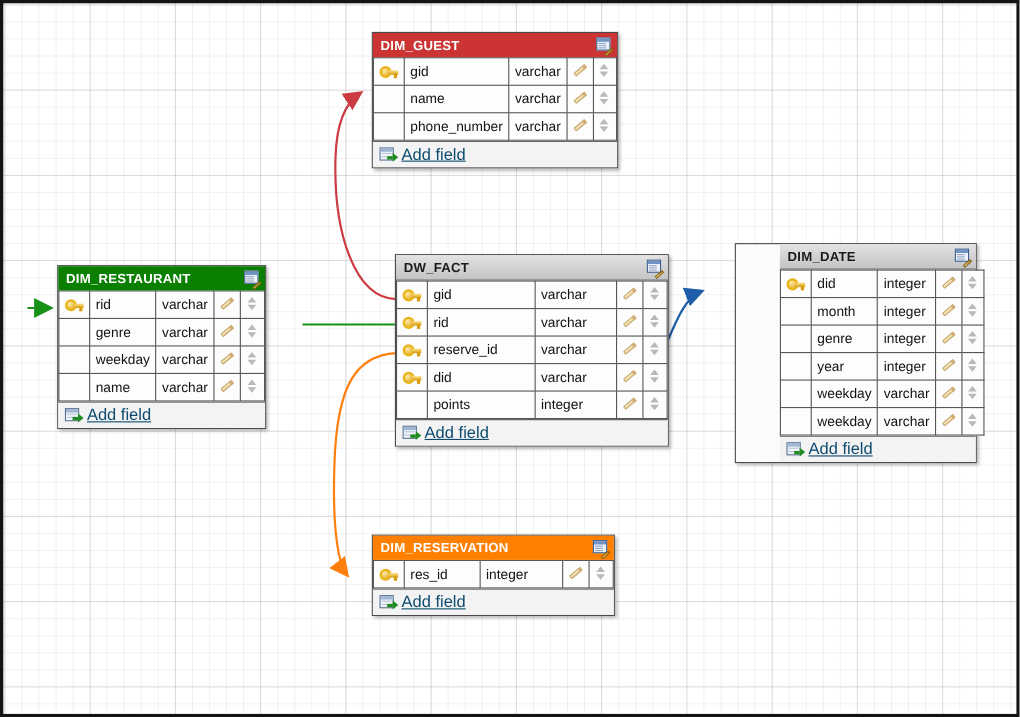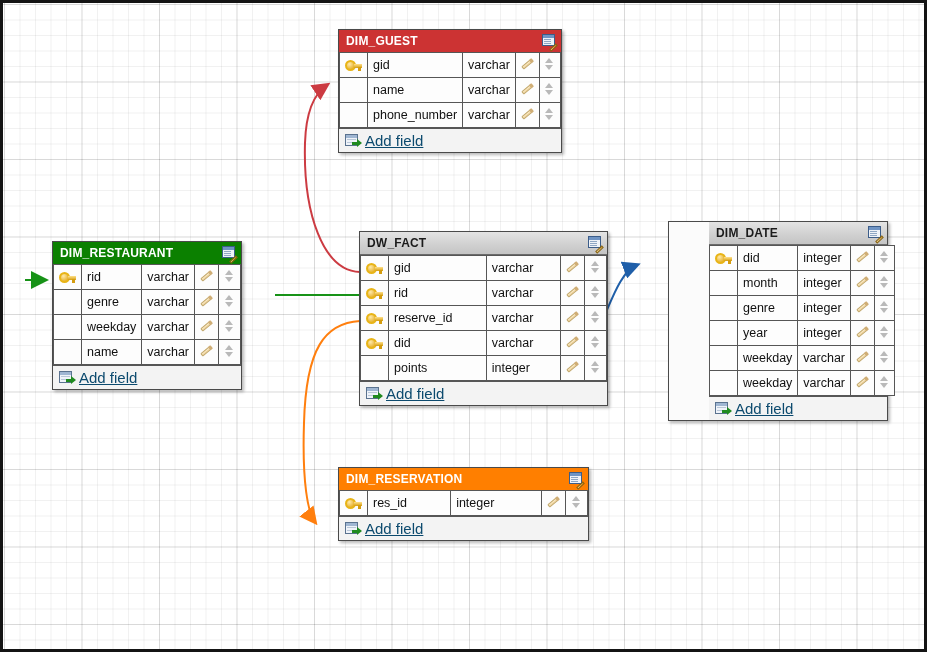--- a/index.html
+++ b/index.html
@@ -315,21 +315,21 @@
         </table>
         <div class="addrow">
           <span class="add-icon">
             <span class="gridbox"></span>
             <span class="arrbar"></span>
             <span class="arr"></span>
           </span>
           <span class="add-link">Add field</span>
         </div>
       </div>
-      <div class="tbl" style="left: 335px; top: 464px; width: 251px;">
+      <div class="tbl" style="left: 335px; top: 483px; width: 221px;">
         <div class="tbl-hdr" style="background:linear-gradient(to bottom,#ff7f00,#ff7f00)">
           <span class="ttl">DIM_RESERVATION</span>
           <span class="hdr-icon">
             <span class="win"></span>
             <span class="pen"></span>
           </span>
         </div>
         <table class="fields">
           <tbody>
             <tr>

